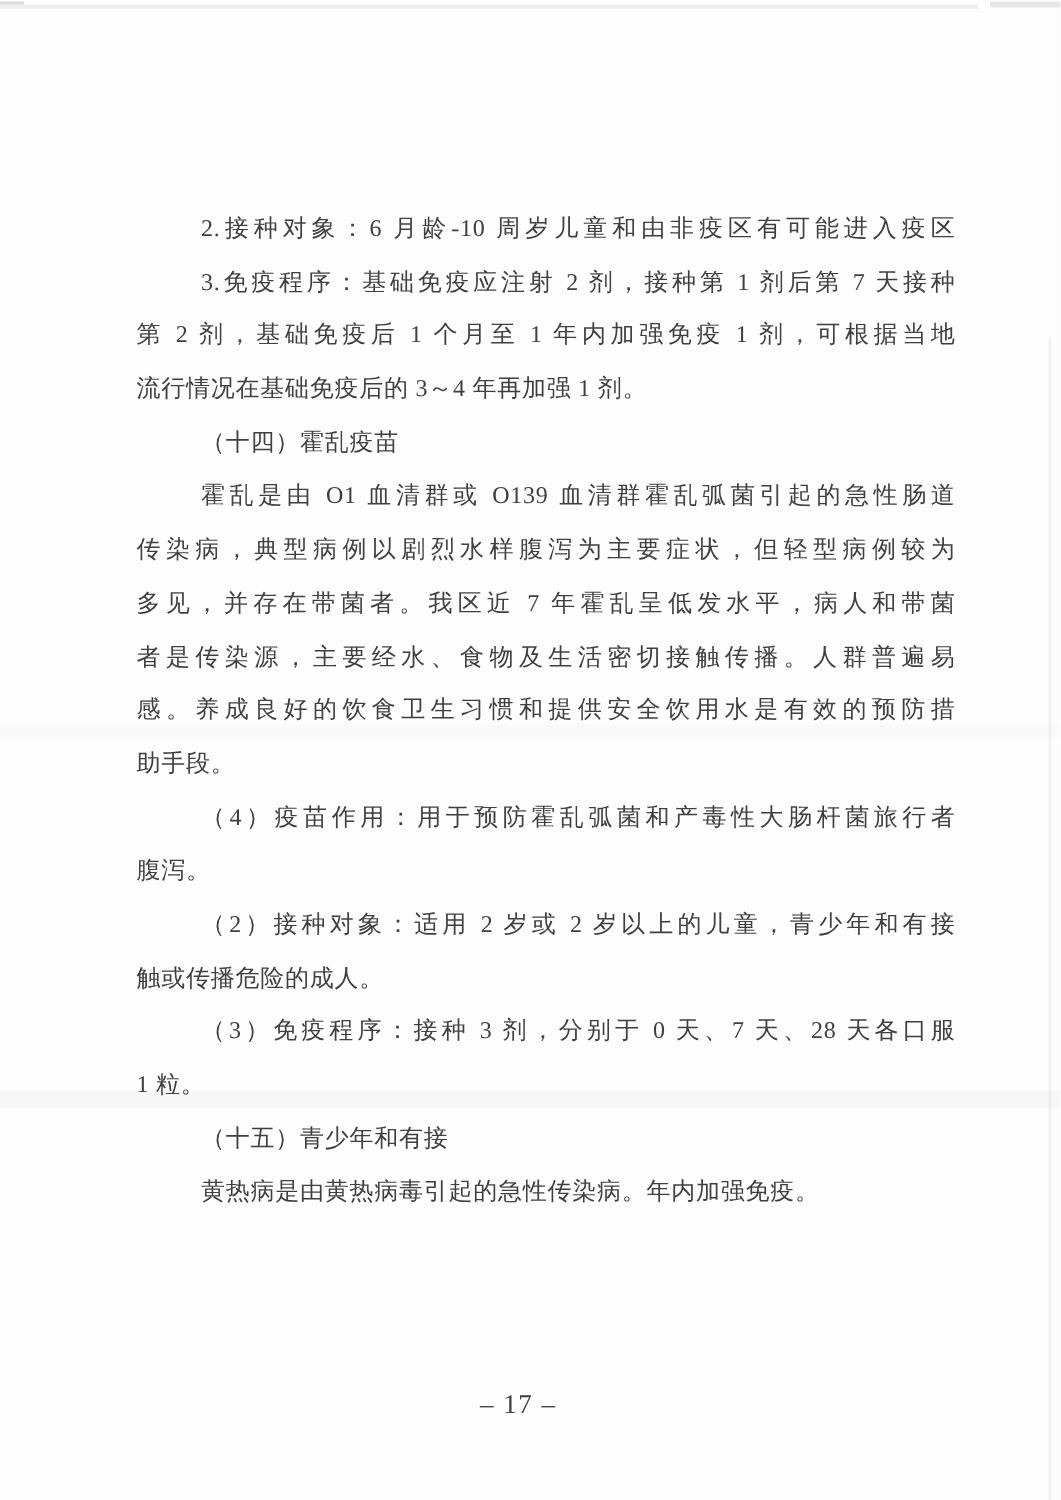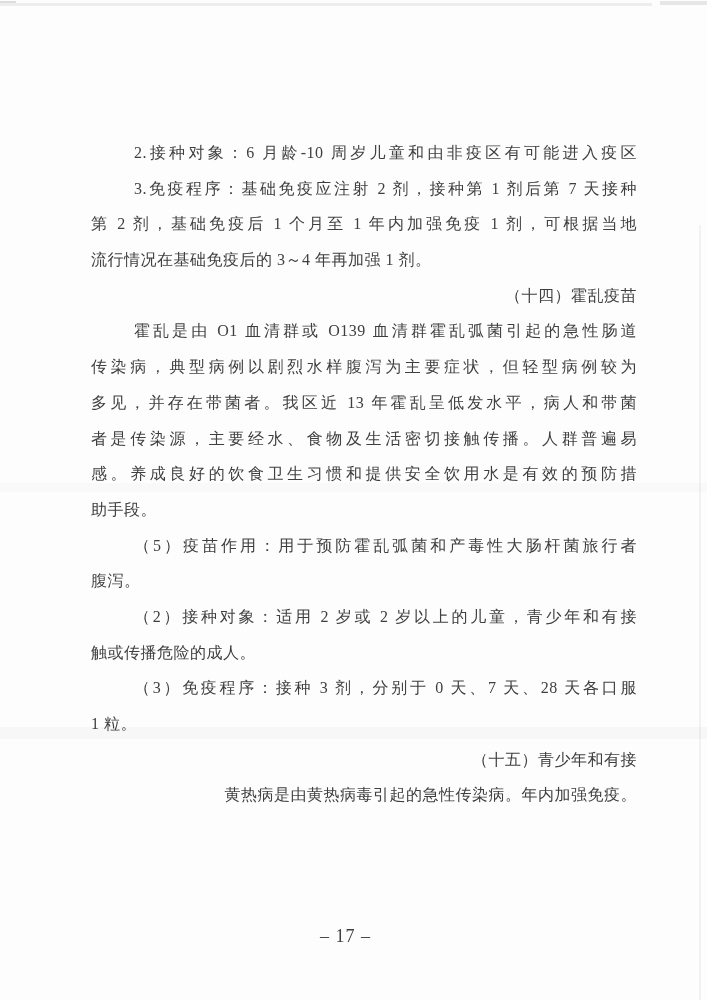--- a/index.html
+++ b/index.html
@@ -48,21 +48,20 @@
     overflow: visible;
   }
   .line.fill {
     white-space: normal;
     text-align: justify;
     text-align-last: justify;
     text-justify: inter-character;
   }
   .line.indent {
     padding-left: 43px;
-    text-align: right;
   }
   .footer {
     position: absolute;
     left: 0;
     top: 926px;
     width: 707px;
     text-align: center;
     font-size: 18px;
     letter-spacing: 1px;
     color: var(--text-color, #3f3f3f);
@@ -82,25 +81,25 @@
   <div class="artifact band-2"></div>
 
   <div class="content">
       <div class="line indent fill">2.接种对象：6 月龄-10 周岁儿童和由非疫区有可能进入疫区</div>
       <div class="line indent fill">3.免疫程序：基础免疫应注射 2 剂，接种第 1 剂后第 7 天接种</div>
       <div class="line fill">第 2 剂，基础免疫后 1 个月至 1 年内加强免疫 1 剂，可根据当地</div>
       <div class="line">流行情况在基础免疫后的 3～4 年再加强 1 剂。</div>
       <div class="line indent">（十四）霍乱疫苗</div>
       <div class="line indent fill">霍乱是由 O1 血清群或 O139 血清群霍乱弧菌引起的急性肠道</div>
       <div class="line fill">传染病，典型病例以剧烈水样腹泻为主要症状，但轻型病例较为</div>
-      <div class="line fill">多见，并存在带菌者。我区近 13 年霍乱呈低发水平，病人和带菌</div>
+      <div class="line fill">多见，并存在带菌者。我区近 7 年霍乱呈低发水平，病人和带菌</div>
       <div class="line fill">者是传染源，主要经水、食物及生活密切接触传播。人群普遍易</div>
       <div class="line fill">感。养成良好的饮食卫生习惯和提供安全饮用水是有效的预防措</div>
       <div class="line">助手段。</div>
-      <div class="line indent fill">（5）疫苗作用：用于预防霍乱弧菌和产毒性大肠杆菌旅行者</div>
+      <div class="line indent fill">（4）疫苗作用：用于预防霍乱弧菌和产毒性大肠杆菌旅行者</div>
       <div class="line">腹泻。</div>
       <div class="line indent fill">（2）接种对象：适用 2 岁或 2 岁以上的儿童，青少年和有接</div>
       <div class="line">触或传播危险的成人。</div>
       <div class="line indent fill">（3）免疫程序：接种 3 剂，分别于 0 天、7 天、28 天各口服</div>
       <div class="line">1 粒。</div>
       <div class="line indent">（十五）青少年和有接</div>
       <div class="line indent">黄热病是由黄热病毒引起的急性传染病。年内加强免疫。</div>
     </div>
 
   <div class="footer">– 17 –</div>

